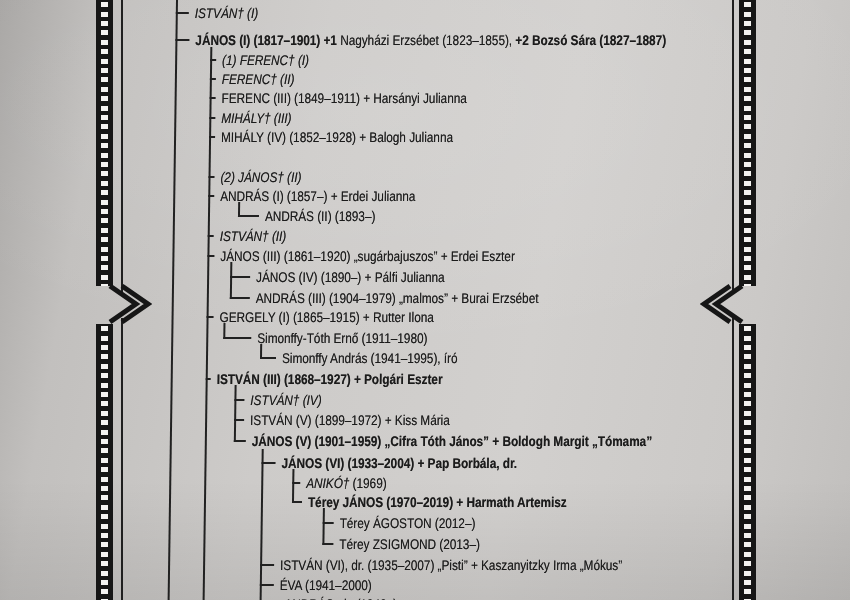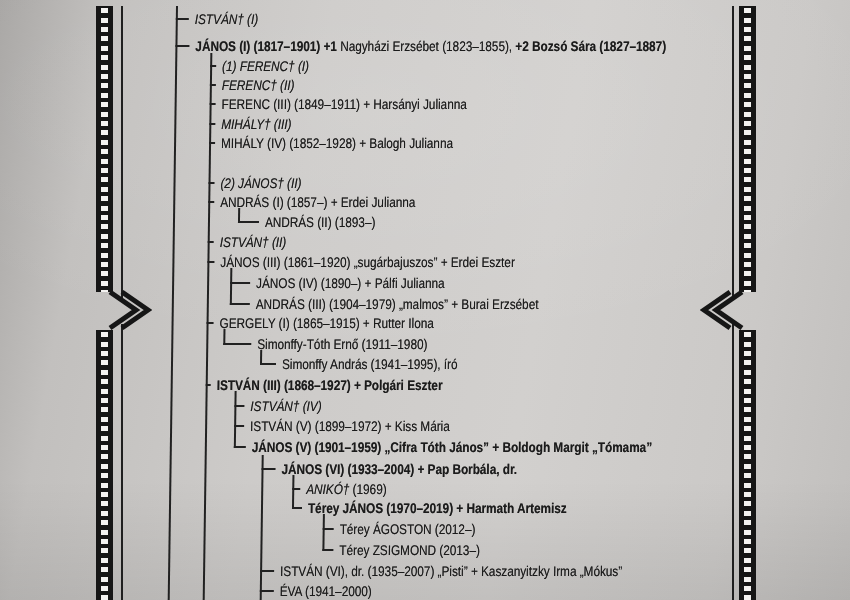--- a/index.html
+++ b/index.html
@@ -4,21 +4,21 @@
 <style>
   html,body{margin:0;padding:0;}
   body{
     width:850px;height:600px;overflow:hidden;position:relative;
     font-family:"Liberation Sans", sans-serif;
     background:
       radial-gradient(90% 60% at 45% 18%, rgba(255,255,255,0.10), rgba(255,255,255,0) 70%),
       linear-gradient(to bottom, rgba(0,0,0,0) 80%, rgba(0,0,0,0.08) 100%),
       linear-gradient(100deg, #a8a6a4 0%, #c2c0be 12%, #cdcbc9 35%, #d2d0ce 62%, #cbc9c7 85%, #c1bfbd 100%);
   }
-  #page{position:absolute;inset:0;margin-top:6px;}
+  #page{position:absolute;inset:0;}
   
   .strip{
     position:absolute;width:17px;
     background:
       repeating-linear-gradient(180deg, rgba(0,0,0,0) 0 2.2px, #f4f3f1 2.2px 7.2px, rgba(0,0,0,0) 7.2px 9.4px) 50% 0 / 7px 100% no-repeat,
       #161616;
   }
   .thinline{position:absolute;width:2px;background:#1f1f1f;}
   .chev{position:absolute;}
   

